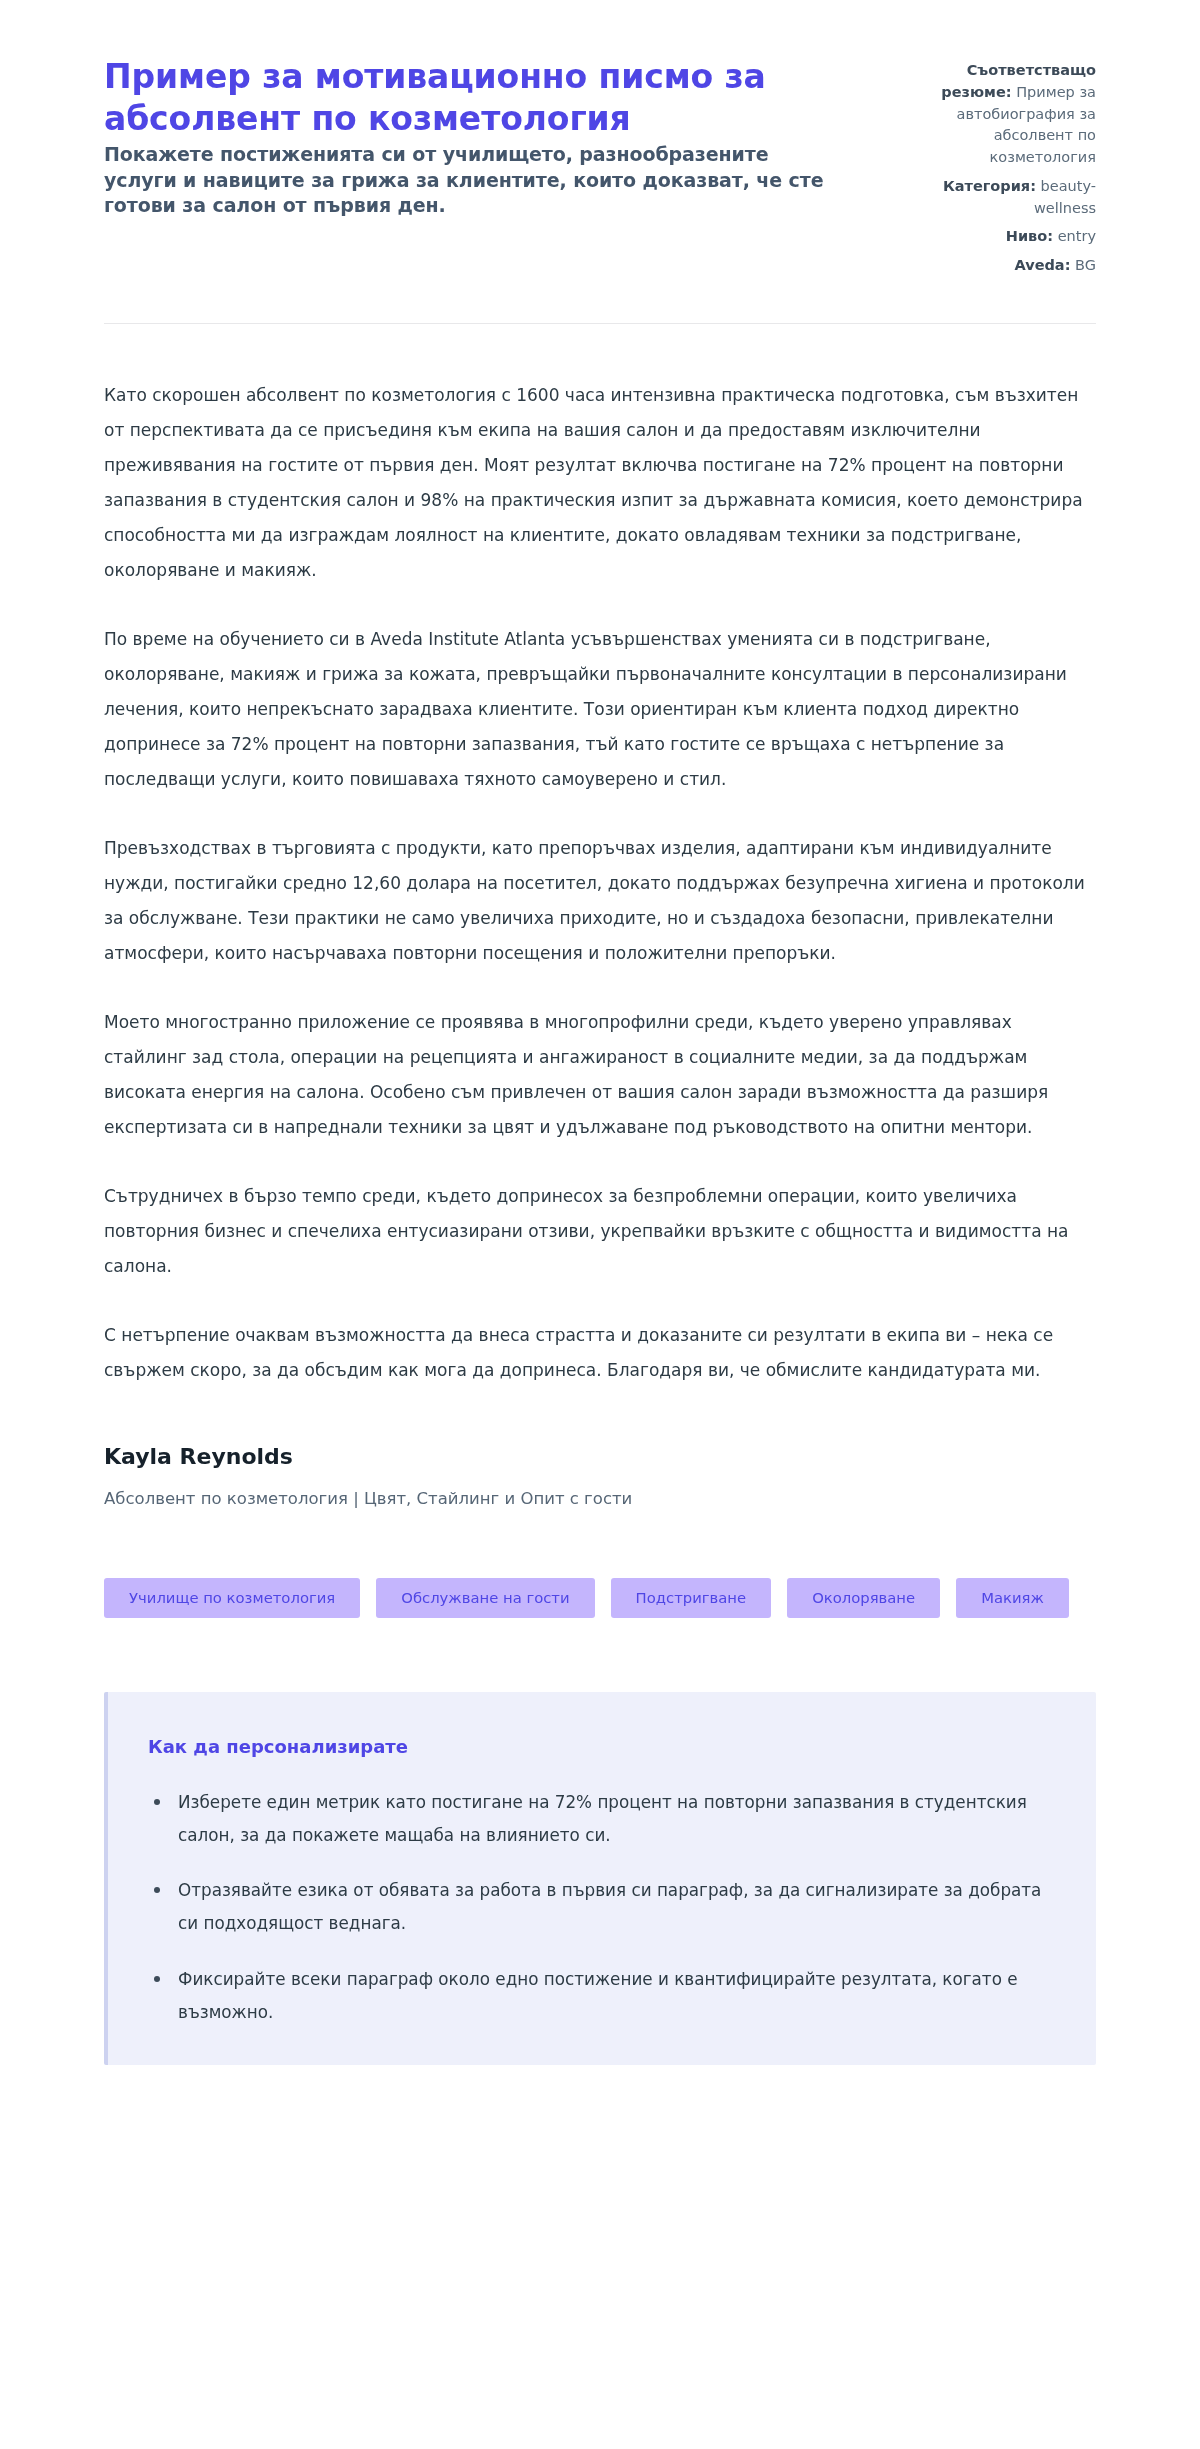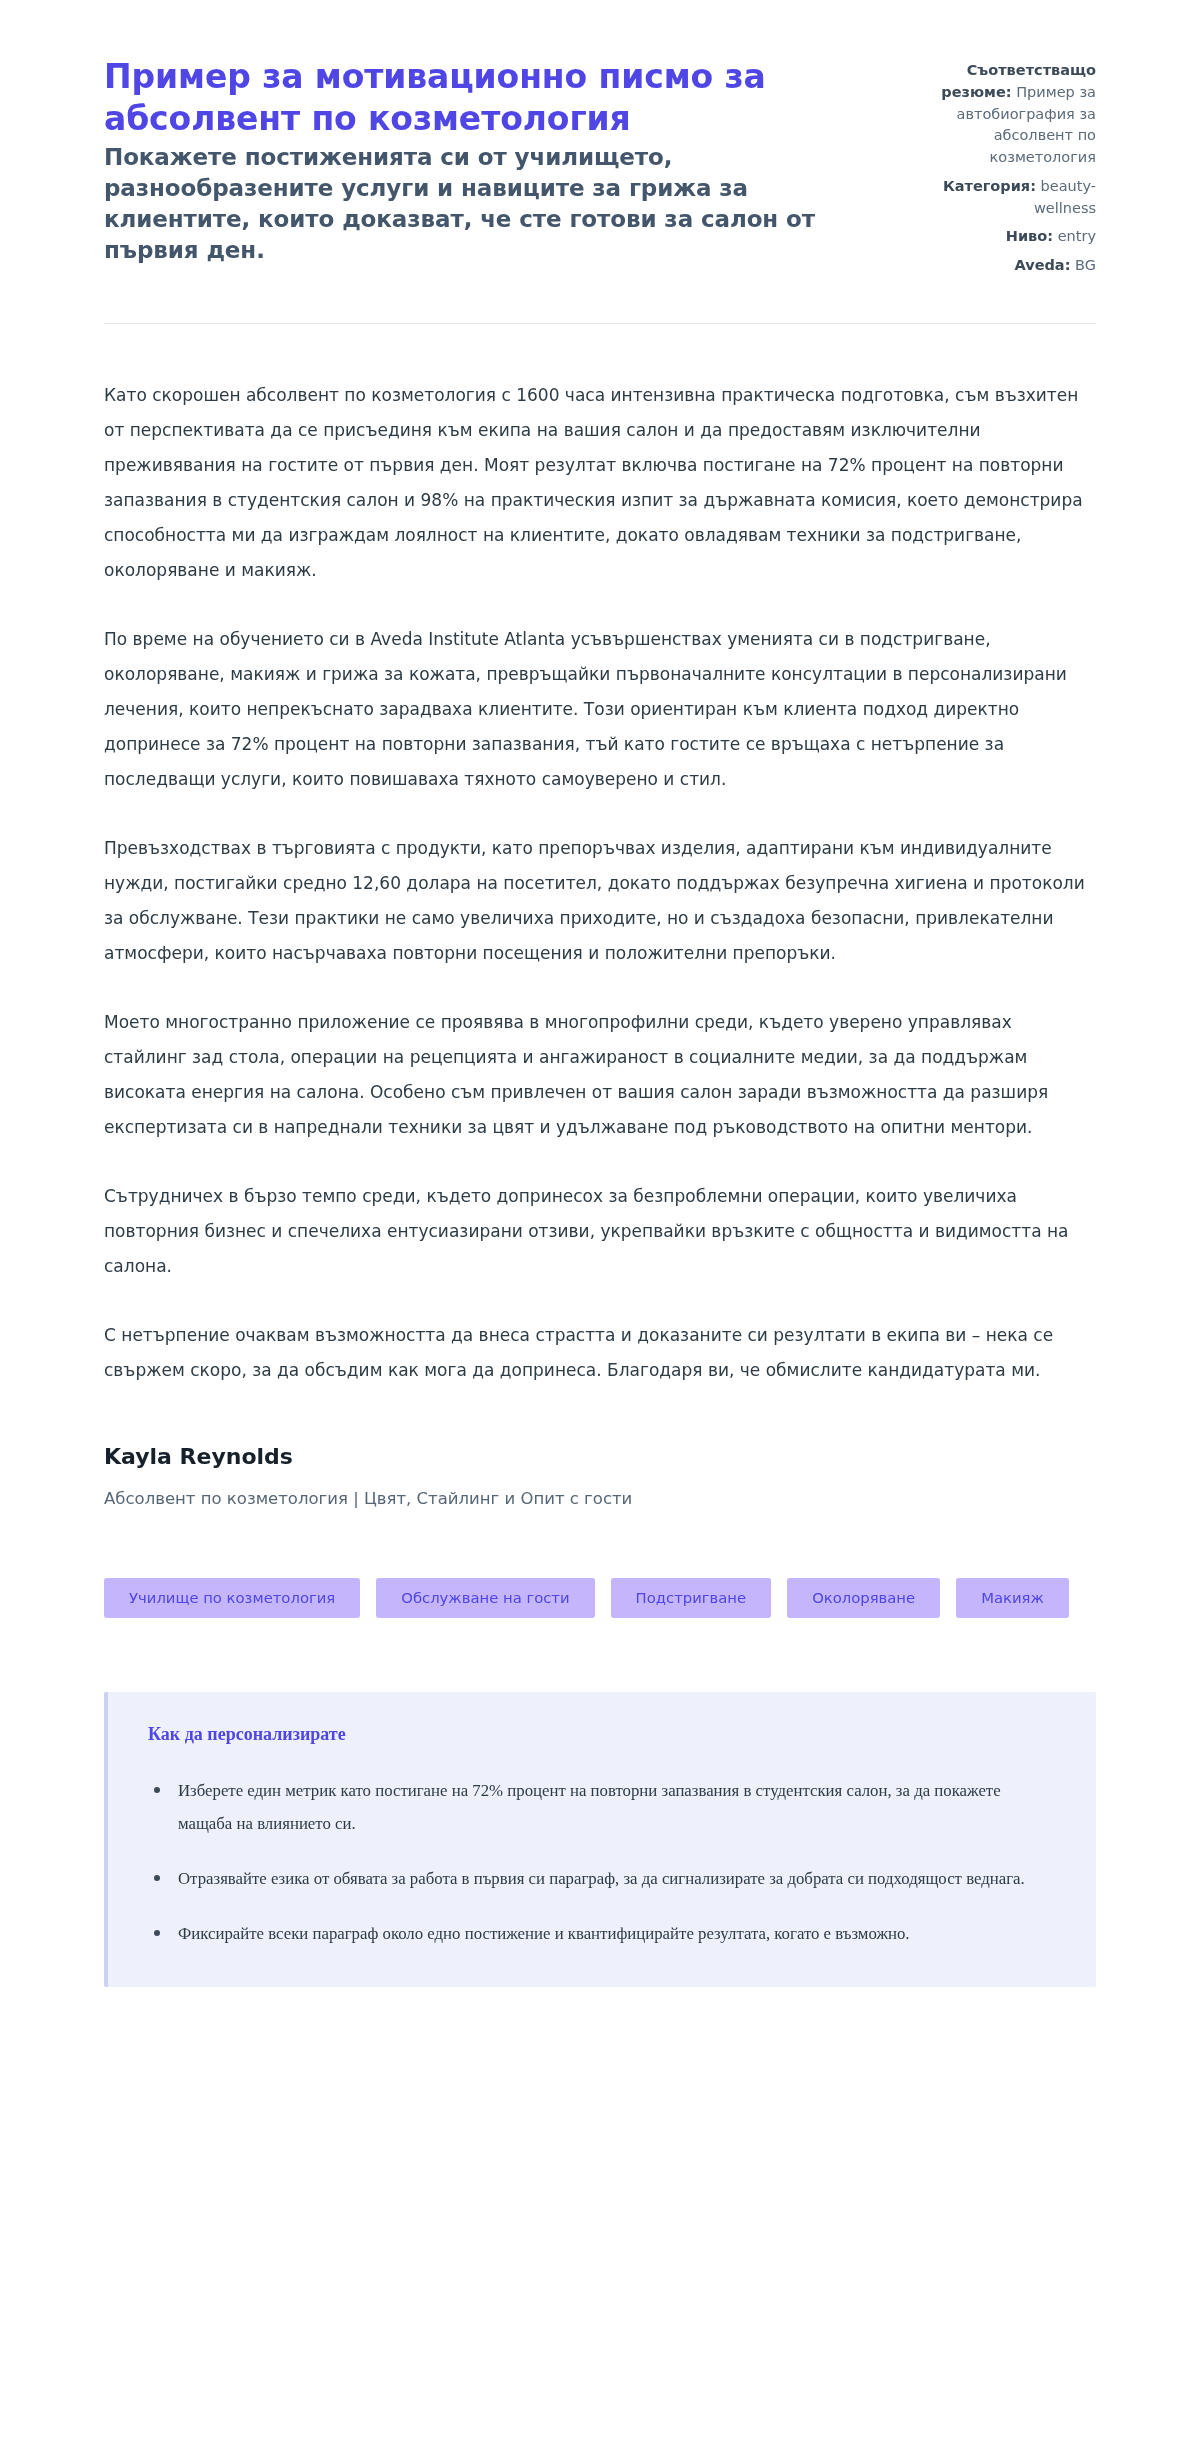--- a/index.html
+++ b/index.html
@@ -35,21 +35,21 @@
   }
   .doc-title {
     font-size: 33px;
     line-height: 1.28;
     font-weight: 700;
     color: #4f46e5;
     margin: 0 0 2px 0;
     letter-spacing: -0.1px;
   }
   .doc-subtitle {
-    font-size: 23px;
+    font-size: 19px;
     line-height: 1.34;
     font-weight: 700;
     color: #44566b;
     margin: 0;
     letter-spacing: -0.1px;
   }
 
   .meta {
     flex: 0 0 190px;
     width: 190px;
@@ -127,23 +127,22 @@
     border-radius: 3px;
     white-space: nowrap;
   }
 
   
   .callout {
     margin-top: 74px;
     margin-bottom: 80px;
     background: #eef0fb;
     border-left: 4px solid #cdd2f0;
-    padding: 30px 40px 36px 40px;
+    padding: 42px 40px 36px 40px;
     border-radius: 2px;
-    font-family: Liberation Serif, serif;
   }
   .callout-title {
     font-size: 18px;
     font-weight: 700;
     color: #4f46e5;
     margin: 0 0 26px 0;
     line-height: 1.4;
   }
   .callout-list {
     margin: 0;

